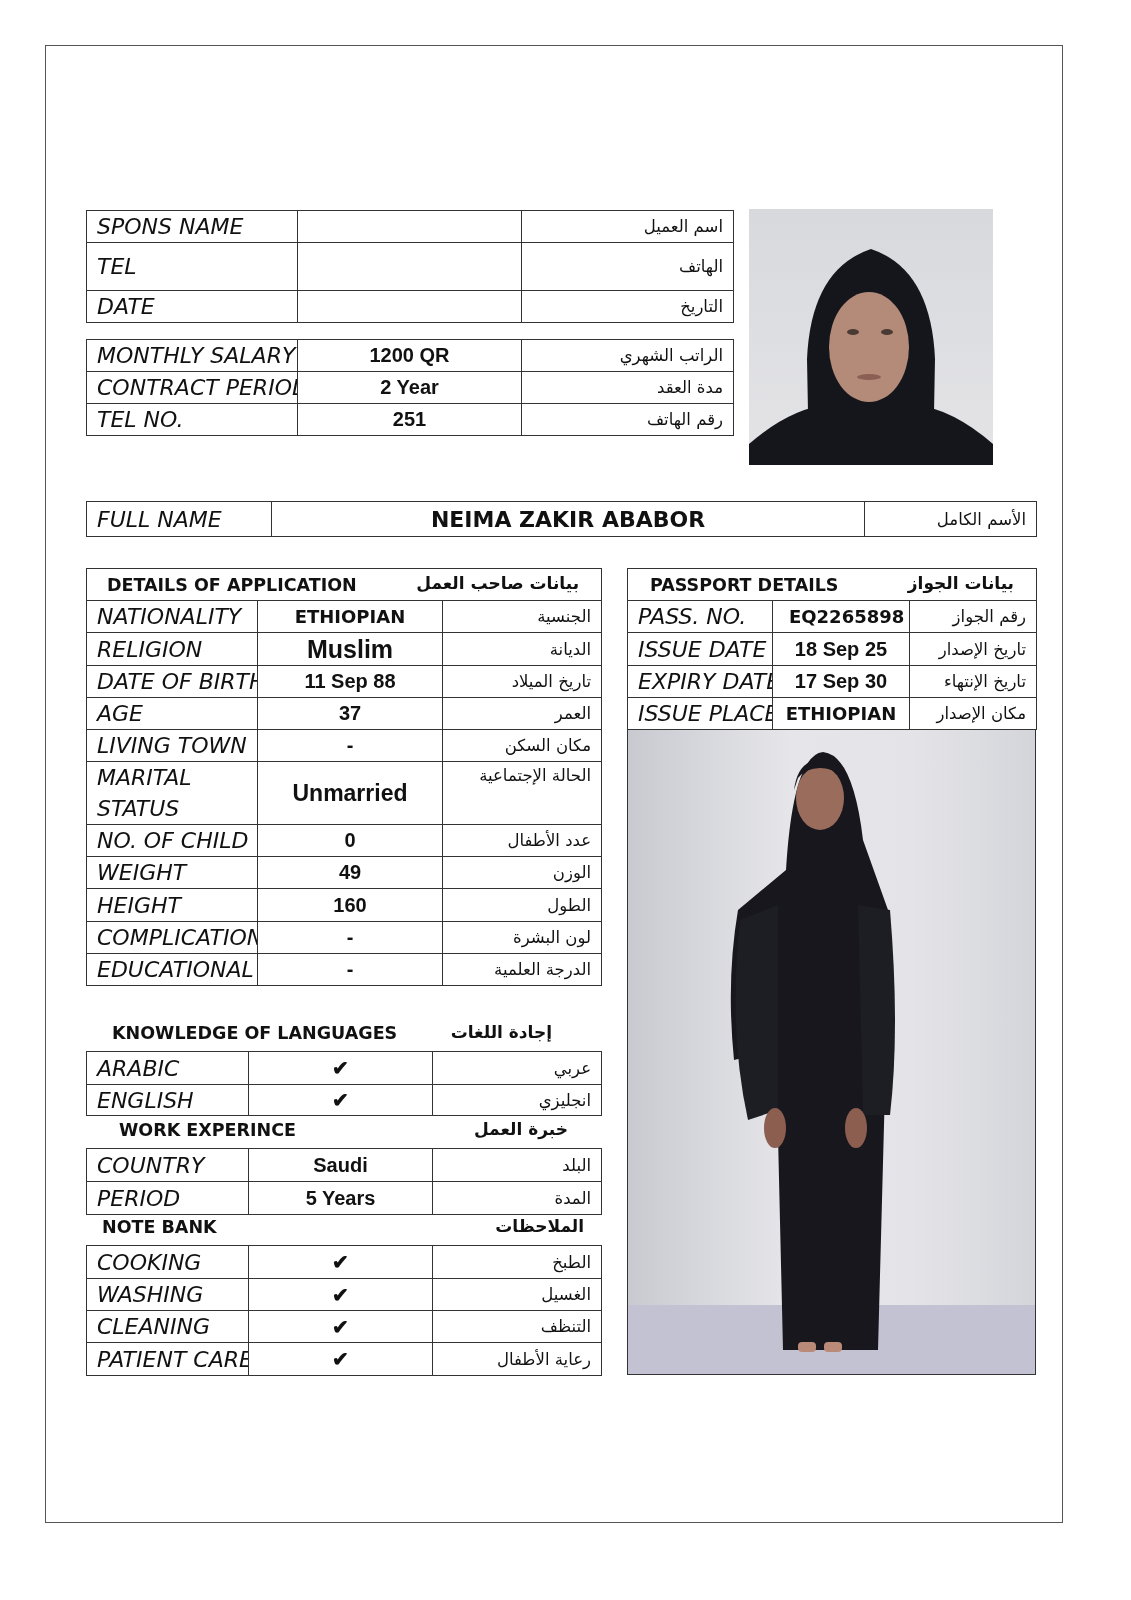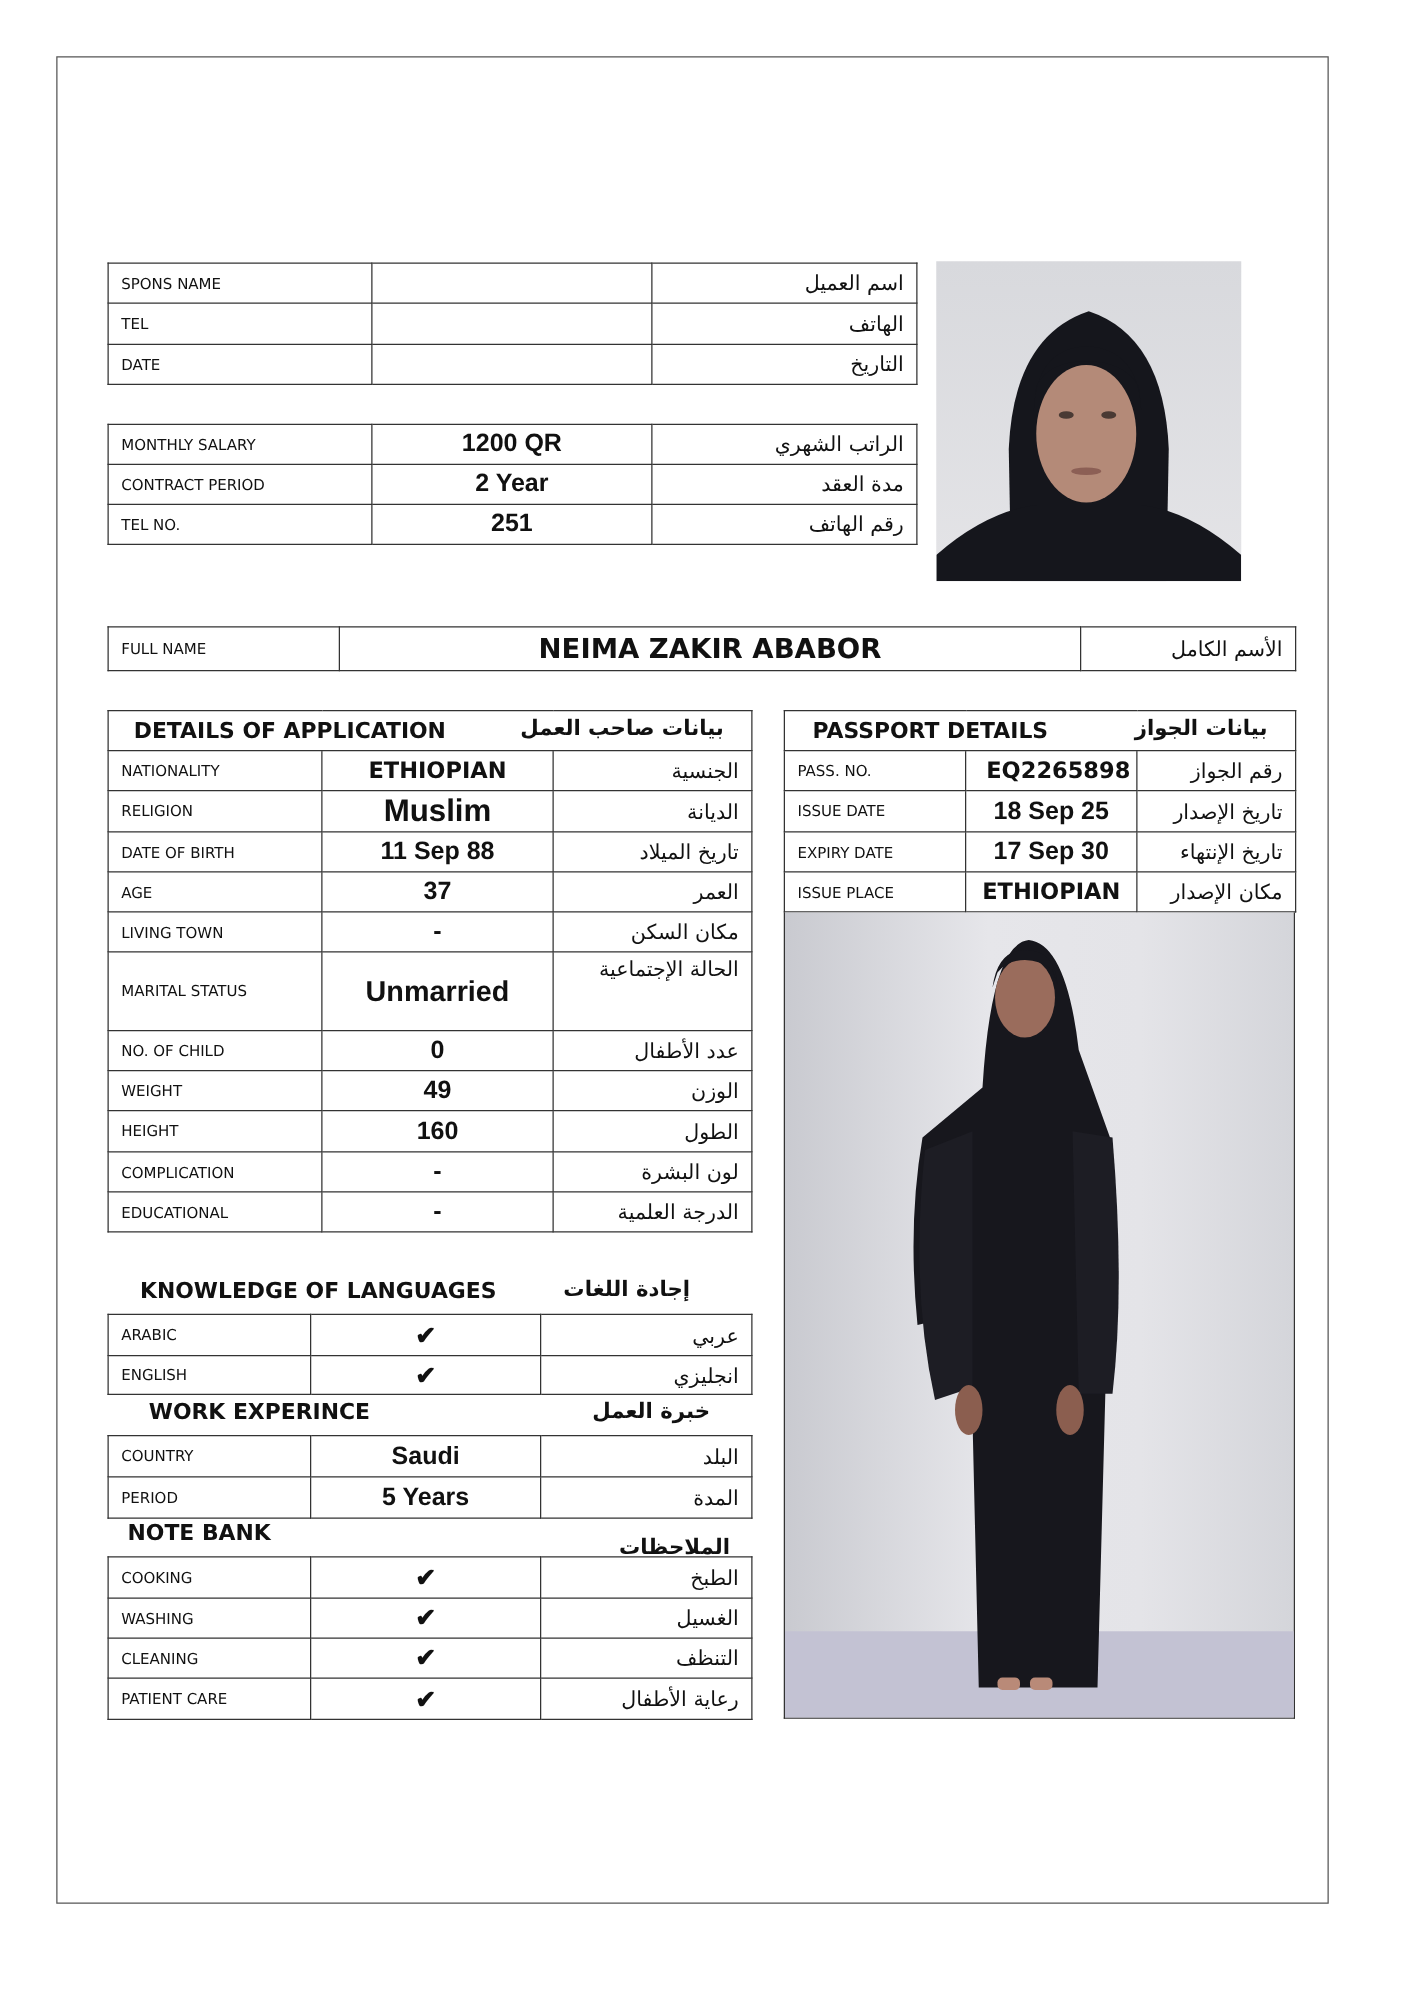--- a/index.html
+++ b/index.html
@@ -1,20 +1,20 @@
 <!DOCTYPE html>
 <html><head>
 <meta charset="utf-8">
 <style>
   html, body { margin:0; padding:0; background:#ffffff; }
   body { width:1131px; height:1600px; position:relative; font-family:"Liberation Sans", sans-serif; color:#111; overflow:hidden; }
   .page-frame { position:absolute; left:45px; top:45px; width:1018px; height:1478px; border:1px solid #555; box-sizing:border-box; }
   table { border-collapse:collapse; position:absolute; table-layout:fixed; }
   td { border:1px solid #333; padding:0 10px; font-size:19px; height:31px; box-sizing:border-box; white-space:nowrap; overflow:hidden; }
-  td.lbl { font-family:"DejaVu Sans", sans-serif; font-size:12px; letter-spacing:0; }
+  td.lbl { font-family:"DejaVu Sans", sans-serif; font-size:22px; letter-spacing:0;font-style:italic; }
   td.val { text-align:center; font-weight:bold; font-size:20px; font-family:"Liberation Sans", sans-serif; }
   td.ar { text-align:right; direction:rtl; font-family:"DejaVu Sans", sans-serif; font-size:16.5px; }
   .hdr-row td { font-weight:bold; }
   .section-title { position:absolute; font-family:"DejaVu Sans", sans-serif; font-weight:bold; font-size:17.5px; }
   .section-title-ar { position:absolute; font-family:"DejaVu Sans", sans-serif; font-weight:bold; font-size:17px; direction:rtl; text-align:right; }
   .check { font-size:14px; }
   .photo { position:absolute; overflow:hidden; }
   .photo-portrait { left:749px; top:209px; width:244px; height:256px; background:linear-gradient(180deg,#d8d9dd 0%,#e4e4e7 100%); }
   .photo-full { left:627px; top:730px; width:409px; height:645px; background:linear-gradient(90deg,#c9cad0 0%,#e6e6ea 40%,#e4e4e8 70%,#d4d5da 100%); border:1px solid #333; border-top:none; box-sizing:border-box; }
 </style>
@@ -28,21 +28,21 @@
       <col style="width:211px">
       <col style="width:224px">
       <col style="width:212px">
     </colgroup>
   <tbody>
       <tr style="height:32px">
     <td class="lbl">SPONS NAME</td>
     <td class="val"></td>
     <td class="ar">اسم العميل</td>
   </tr>
-  <tr style="height:33px">
+  <tr style="height:48px">
     <td class="lbl">TEL</td>
     <td class="val"></td>
     <td class="ar">الهاتف</td>
   </tr>
   <tr style="height:32px">
     <td class="lbl">DATE</td>
     <td class="val"></td>
     <td class="ar">التاريخ</td>
   </tr>
 </tbody>
@@ -209,21 +209,21 @@
   </tr>
   <tr style="height:33px">
     <td class="lbl">PERIOD</td>
     <td class="val">5 Years</td>
     <td class="ar">المدة</td>
   </tr>
 </tbody>
   </table>
 
 <div class="section-title" style="left:102px;top:1217px;">NOTE BANK</div>
-<div class="section-title-ar" style="left:400px;width:184px;top:1216px;margin-top:12px;">الملاحظات</div>
+<div class="section-title-ar" style="left:400px;width:184px;top:1216px;">الملاحظات</div>
 <table style="left:86px;top:1245px;width:515px;">
   <colgroup>
       <col style="width:162px">
       <col style="width:184px">
       <col style="width:169px">
     </colgroup>
   <tbody>
       <tr style="height:33px">
     <td class="lbl">COOKING</td>
     <td class="val check">✔</td>

